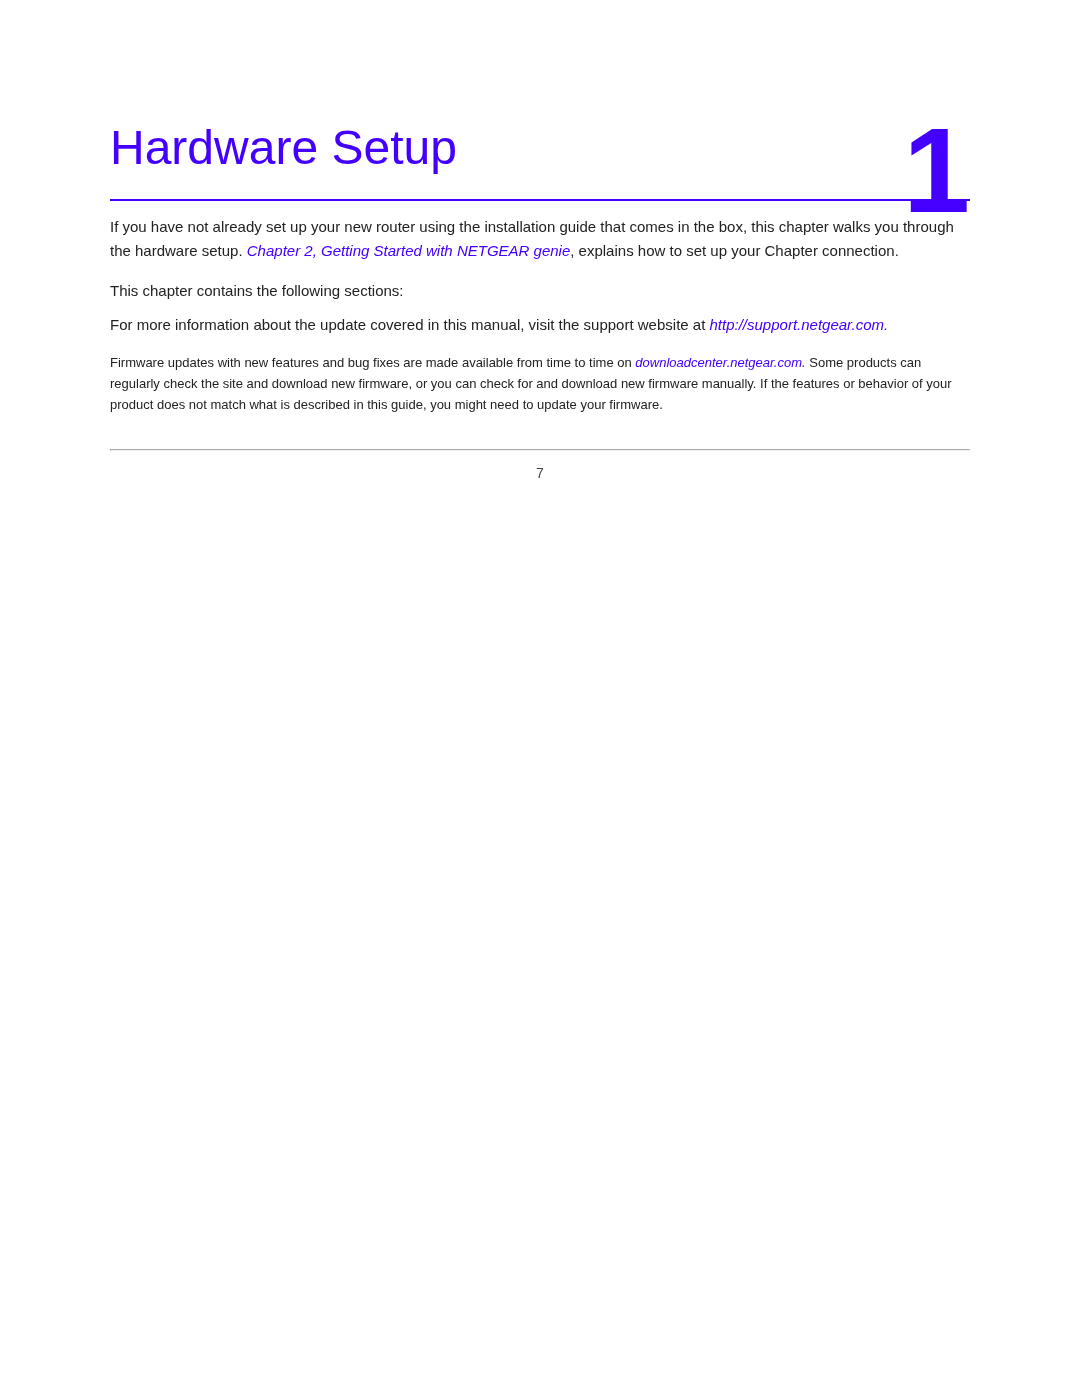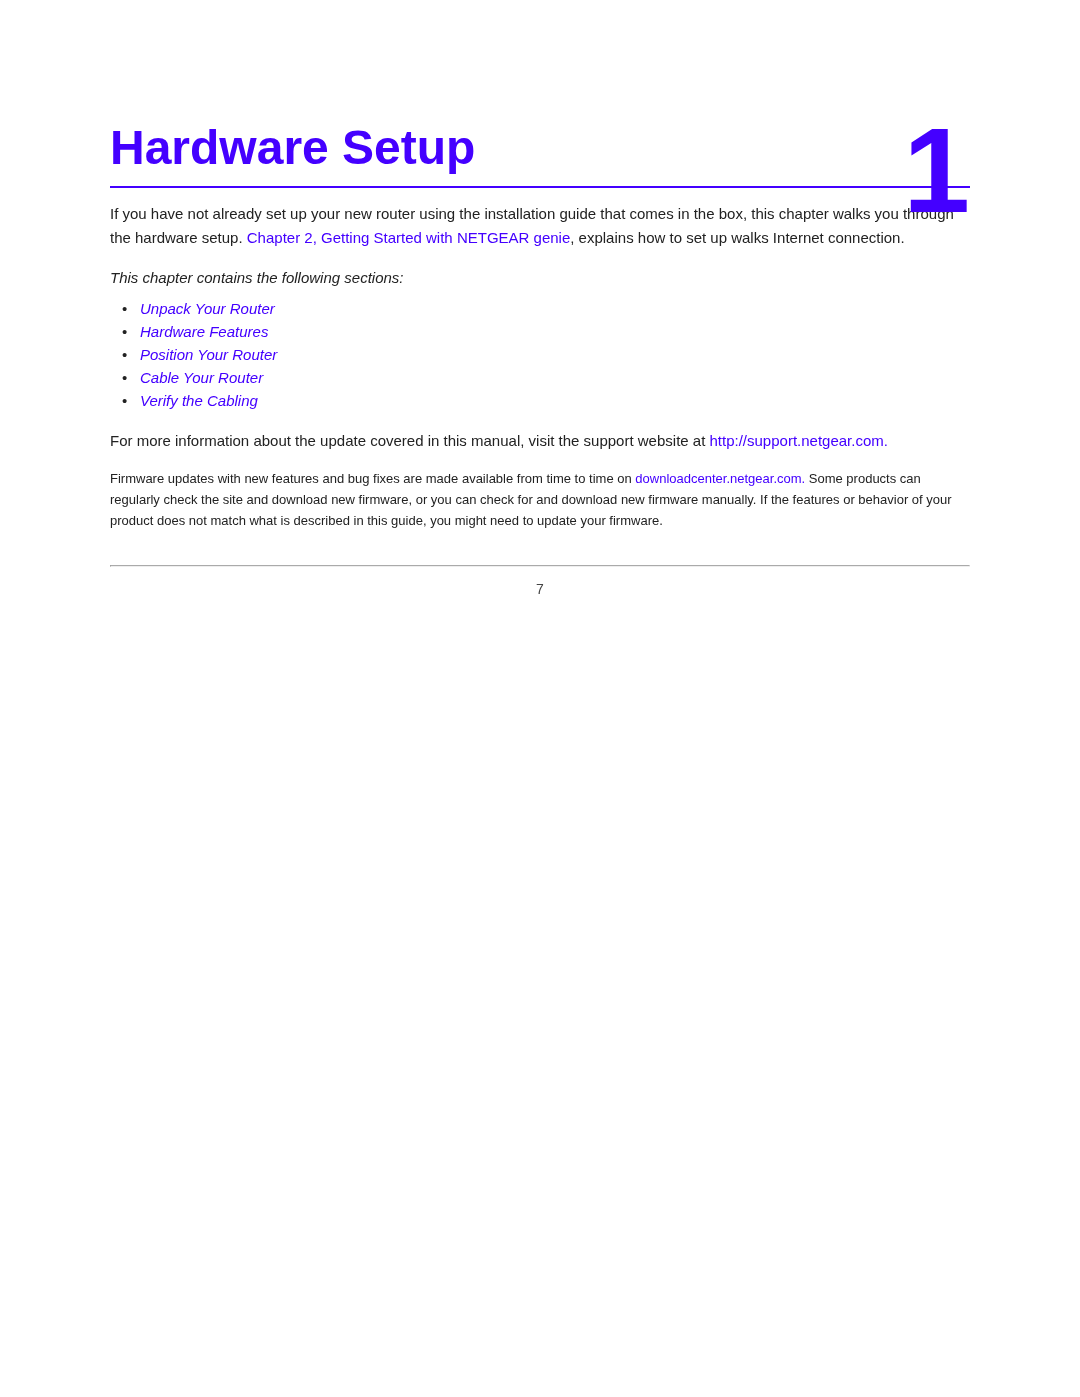--- a/index.html
+++ b/index.html
@@ -33,23 +33,23 @@
       right: 0;
       top: -10px;
       font-size: 120px;
       font-weight: bold;
       color: #4400ff;
       line-height: 1;
     }
 
     .chapter-title {
       font-size: 48px;
-      font-weight: bold;
+      font-weight: normal;
       color: #4400ff;
-      margin-bottom: 11px;
+      margin-bottom: 24px;
       padding-right: 120px;
     }
 
     .title-underline {
       border: none;
       border-top: 2px solid #4400ff;
       margin-bottom: 14px;
       margin-right: 0;
     }
 
@@ -64,27 +64,27 @@
     .intro-text {
       font-size: 15px;
       line-height: 1.6;
       margin-bottom: 16px;
       color: #222222;
     }
 
     .link-blue {
       color: #4400ff;
       text-decoration: none;
+      font-style: italic;
     }
 
     .sections-label {
       font-size: 15px;
       line-height: 1.6;
       margin-bottom: 10px;
-      font-style: italic;
     }
 
     .bullet-list {
       list-style: none;
       margin-bottom: 20px;
       padding-left: 30px;
     }
 
     .bullet-list li {
       position: relative;
@@ -140,42 +140,25 @@
 <div class="page-container">
 
   <div class="header-section">
     <div class="chapter-number">1</div>
     <div class="chapter-title">Hardware Setup</div>
     <hr class="title-underline">
   </div>
 
   <p class="intro-text">
     <span>If you have not already set up your new router using the installation guide that comes in the box, this chapter walks you through the hardware setup.</span>
-    <a href="#" class="link-blue">Chapter 2, Getting Started with NETGEAR genie</a><span>, explains how to set up walks Internet connection.</span>
+    <a href="#" class="link-blue">Chapter 2, Getting Started with NETGEAR genie</a><span>, explains how to set up your Chapter connection.</span>
   </p>
 
   <p class="sections-label">This chapter contains the following sections:</p>
 
-  <ul class="bullet-list">
-    <li>
-      <a href="#" class="link-blue">Unpack Your Router</a>
-    </li>
-    <li>
-      <a href="#" class="link-blue">Hardware Features</a>
-    </li>
-    <li>
-      <a href="#" class="link-blue">Position Your Router</a>
-    </li>
-    <li>
-      <a href="#" class="link-blue">Cable Your Router</a>
-    </li>
-    <li>
-      <a href="#" class="link-blue">Verify the Cabling</a>
-    </li>
-  </ul>
 
   <p class="more-info-text">
     <span>For more information about the update covered in this manual, visit the support website at</span>
     <a href="#" class="link-blue">http://support.netgear.com.</a>
   </p>
 
   <p class="firmware-text">
     <span>Firmware updates with new features and bug fixes are made available from time to time on</span>
     <a href="#" class="link-blue">downloadcenter.netgear.com.</a>
     <span>Some products can regularly check the site and download new firmware, or you can check for and download new firmware manually. If the features or behavior of your product does not match what is described in this guide, you might need to update your firmware.</span>

